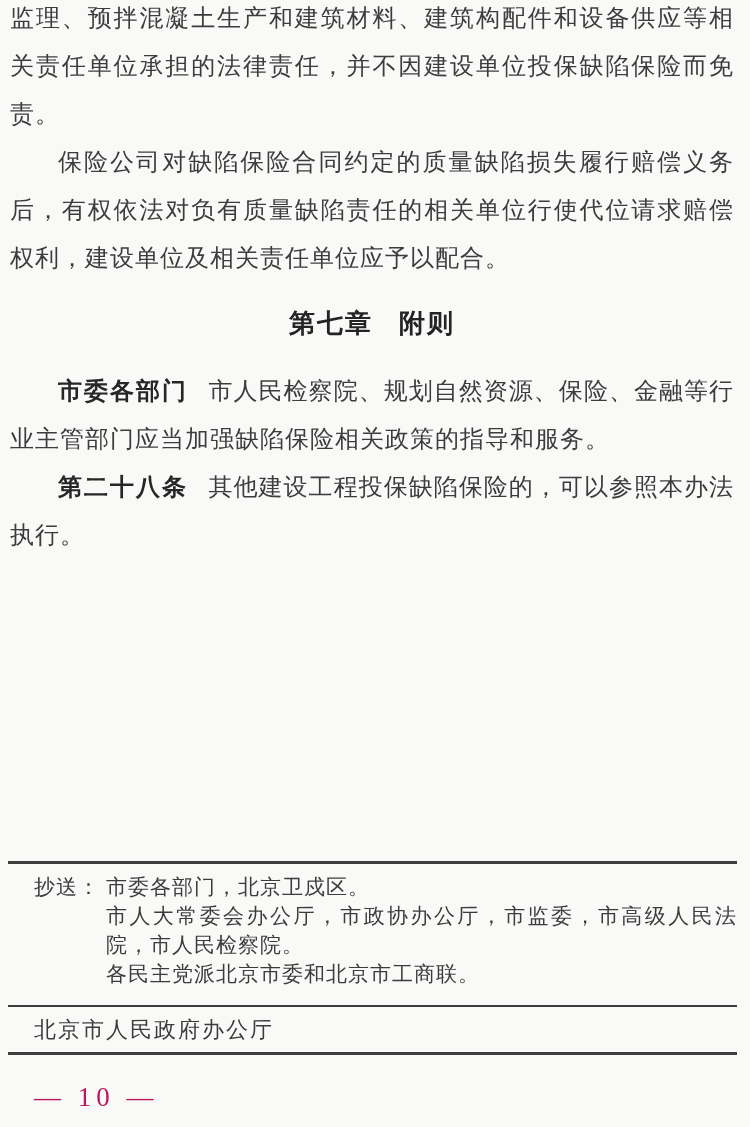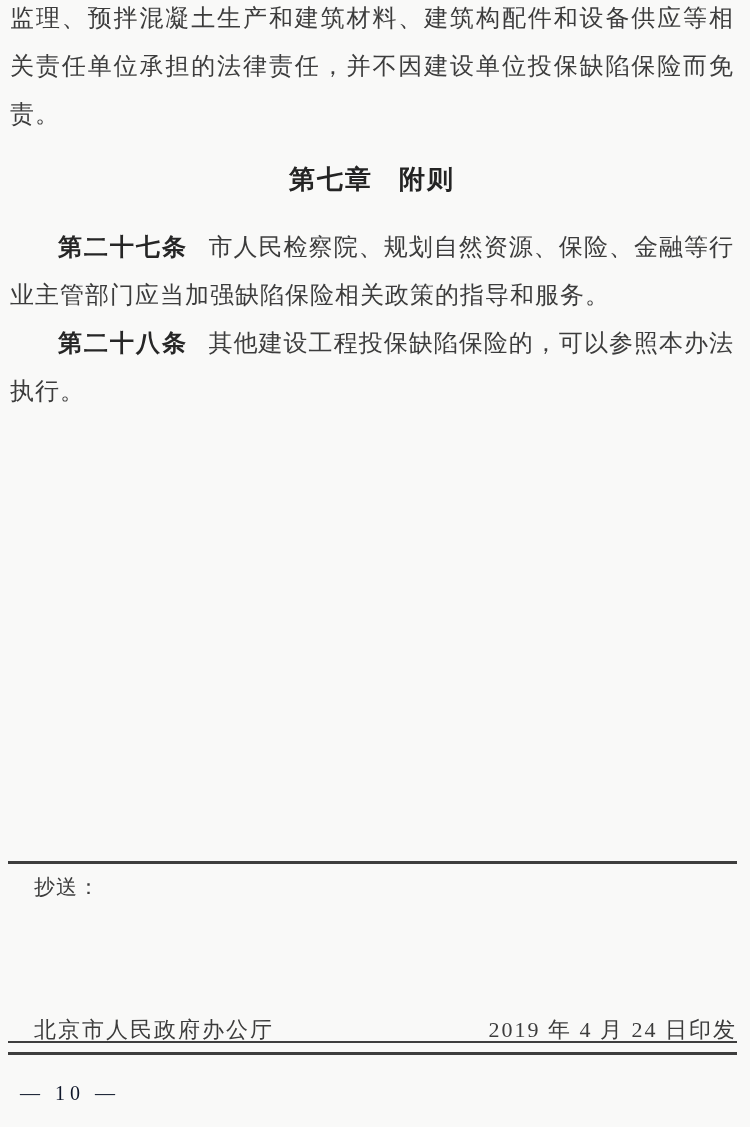--- a/index.html
+++ b/index.html
@@ -48,21 +48,21 @@
     color: #242424;
     letter-spacing: 2px;
   }
   .chapter-heading .chapter-label { margin-right: 1em; text-align: right; }
   
   .copy-section {
     position: absolute;
     top: 861px;
     left: 8px;
     right: 13px;
-    height: 182px;
+    height: 146px;
     box-sizing: border-box;
     border-top: 3px solid #3e3e3e;
     border-bottom: 2px solid #3e3e3e;
     display: flex;
     align-items: flex-start;
     padding: 9px 0 0 26px;
     font-size: 21px;
     line-height: 29px;
     letter-spacing: 1px;
     color: #3c3c3c;
@@ -84,50 +84,55 @@
     align-items: center;
     padding-left: 26px;
     font-size: 22px;
     letter-spacing: 2px;
     color: #3c3c3c;
   }
   
   .page-number {
     position: absolute;
     top: 1082px;
-    left: 20px;
-    font-size: 20px;
+    left: 34px;
+    font-size: 27px;
     letter-spacing: 5px;
-    color: #0f172a;
+    color: #be185d;
   }
 </style>
 </head>
 <body>
 
 <div class="page">
 
   <div class="body-text">
 
     <p class="para"><span>监理、预拌混凝土生产和建筑材料、建筑构配件和设备供应等相关责任单位承担的法律责任，并不因建设单位投保缺陷保险而免责。</span></p>
 
+    <p class="para indent"><span>保险公司对缺陷保险合同约定的质量缺陷损失履行赔偿义务后，有权依法对负有质量缺陷责任的相关单位行使代位请求赔偿权利，建设单位及相关责任单位应予以配合。</span></p>
 
 
     <h2 class="chapter-heading"><span class="chapter-label">第七章</span><span>附则</span></h2>
 
-    <p class="para indent"><span class="lead">第二十七条</span><span>市人民检察院、规划自然资源、保险、金融等行业主管部门应当加强缺陷保险相关政策的指导和服务。</span></p>
+    <p class="para indent"><span class="lead">市委各部门</span><span>市人民检察院、规划自然资源、保险、金融等行业主管部门应当加强缺陷保险相关政策的指导和服务。</span></p>
 
     <p class="para indent"><span class="lead">第二十八条</span><span>其他建设工程投保缺陷保险的，可以参照本办法执行。</span></p>
 
 
   </div>
 
   <div class="copy-section">
     <span class="copy-label">抄送：</span>
+    <div class="copy-lines">
+      <p class="copy-line">市委各部门，北京卫戍区。</p>
+      <p class="copy-line">市人大常委会办公厅，市政协办公厅，市监委，市高级人民法院，市人民检察院。</p>
+      <p class="copy-line">各民主党派北京市委和北京市工商联。</p>
+    </div>
   </div>
 
   <div class="footer-row">
     <span>北京市人民政府办公厅</span>
-    <span>2019 年 4 月 24 日印发</span>
   </div>
 
   <div class="page-number">— 10 —</div>
 
 </div>
 
 </body></html>

